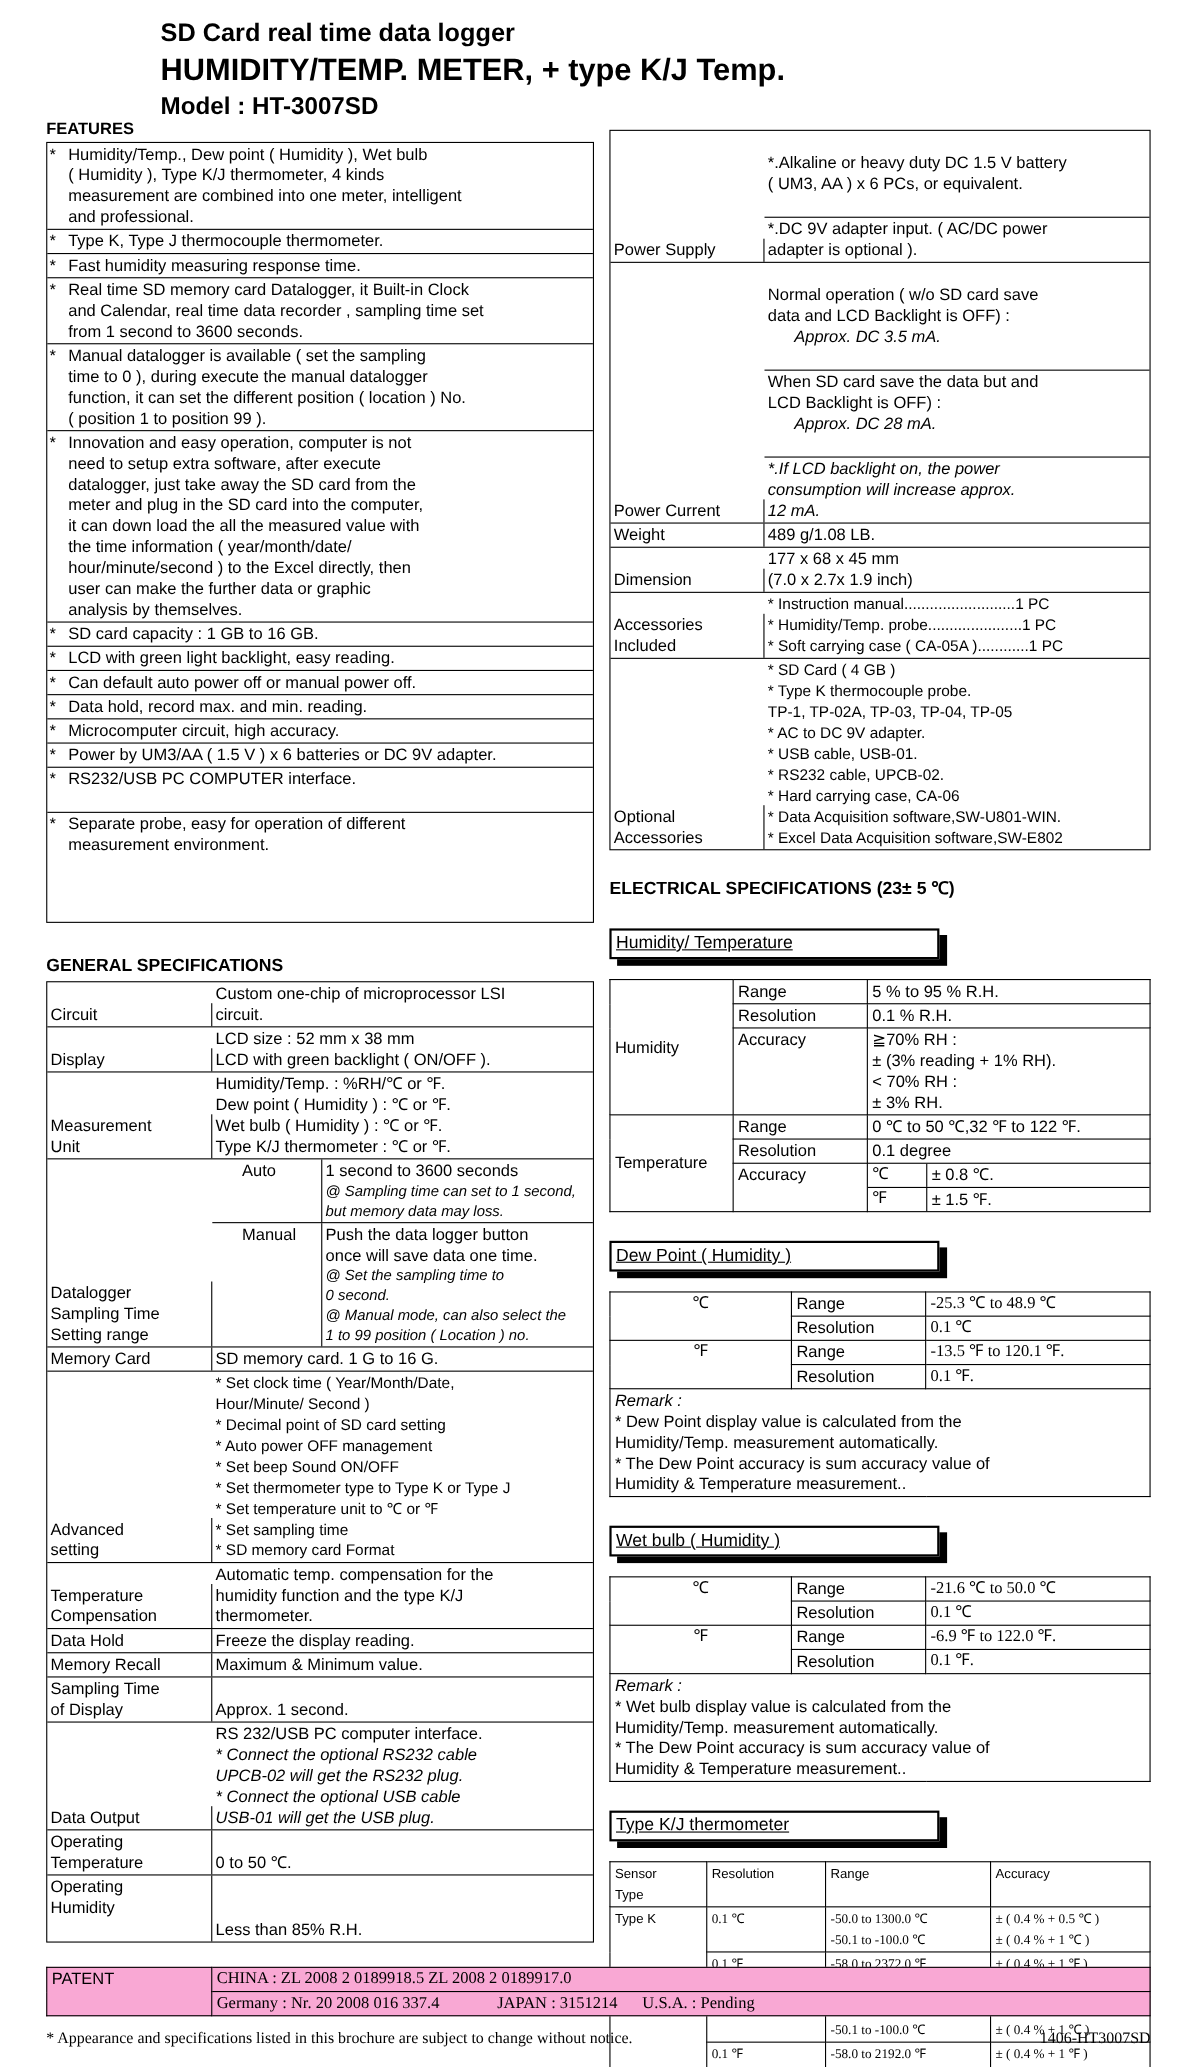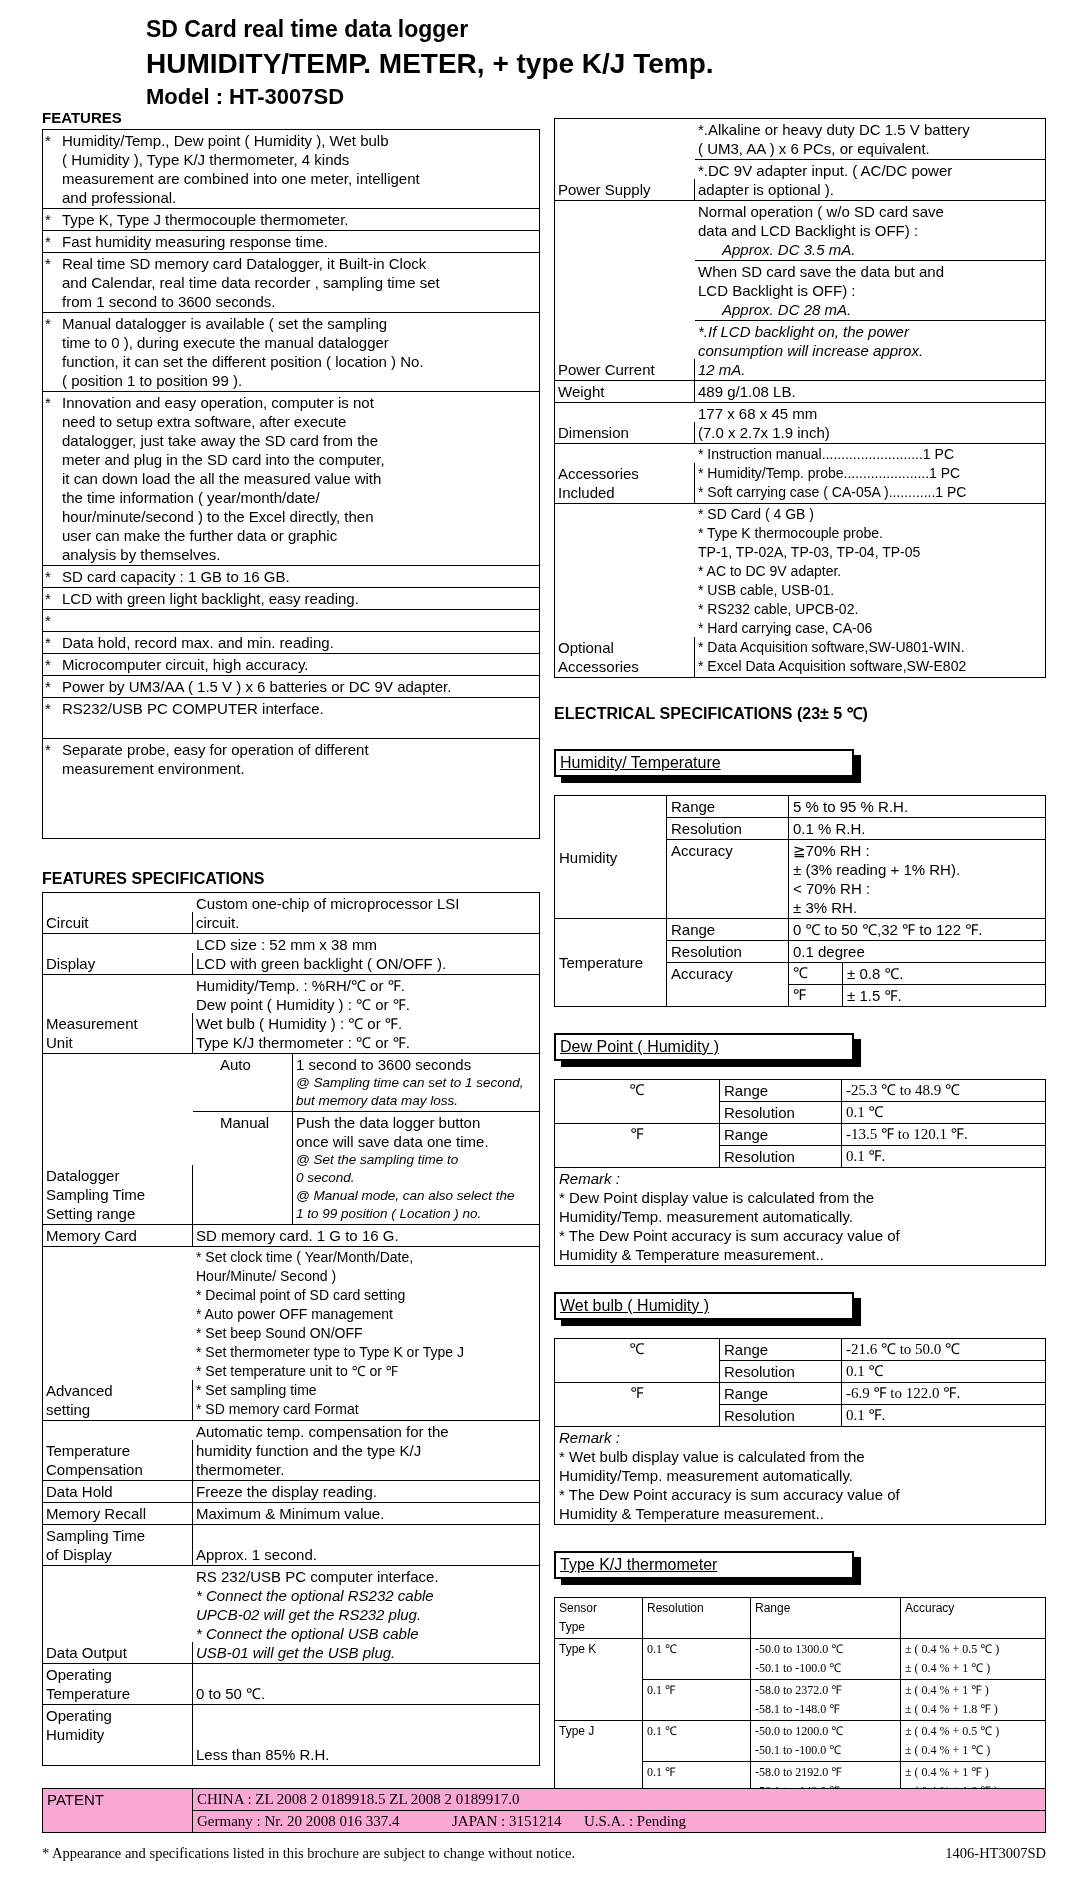--- a/index.html
+++ b/index.html
@@ -33,21 +33,21 @@
   .serif { font-family:"Liberation Serif", serif; }
 
   
   .tbl { border:1px solid #000; width:100%; background:#fff; }
   .srow { display:flex;align-items:flex-end; }
   .srow + .srow { border-top:1px solid #000; }
   .slabel { flex:none; border-right:1px solid #000; padding:1px 3px; }
   .w150 { width:150px; } .w140 { width:140px; }
   .sval { flex:1; padding:1px 3px; min-width:0; }
   .sval.np { padding:0; }
-  .sub { padding:1px 3px; }
+  .sub { padding:1px 3px;margin-top:19px; }
   .sub + .sub { border-top:1px solid #000; }
 
   
   .feat-row { display:flex; padding:1px 2px; }
   .feat-row + .feat-row { border-top:1px solid #000; }
   .fb { width:17px; flex:none; }
   .ft { flex:1; white-space:pre-line; }
   .pb-md { padding-bottom:20px; }
   .pb-lg { padding-bottom:60px; }
 
@@ -143,20 +143,21 @@
       <div class="feat-row">
           <span class="fb">*</span>
           <span class="ft">SD card capacity : 1 GB to 16 GB.</span>
         </div>
       <div class="feat-row">
           <span class="fb">*</span>
           <span class="ft">LCD with green light backlight, easy reading.</span>
         </div>
       <div class="feat-row">
           <span class="fb">*</span>
+          <span class="ft">Can default auto power off or manual power off.</span>
         </div>
       <div class="feat-row">
           <span class="fb">*</span>
           <span class="ft">Data hold, record max. and min. reading.</span>
         </div>
       <div class="feat-row">
           <span class="fb">*</span>
           <span class="ft">Microcomputer circuit, high accuracy.</span>
         </div>
       <div class="feat-row">
@@ -167,21 +168,21 @@
           <span class="fb">*</span>
           <span class="ft">RS232/USB PC COMPUTER interface.</span>
         </div>
       <div class="feat-row pb-lg">
           <span class="fb">*</span>
           <span class="ft">Separate probe, easy for operation of different
 measurement environment.</span>
         </div>
     </div>
 
-    <div class="gs-title">FEATURES SPECIFICATIONS</div>
+    <div class="gs-title">GENERAL SPECIFICATIONS</div>
 
     <div class="tbl">
       <div class="srow">
         <div class="slabel w150 pre">Circuit</div>
         <div class="sval pre">Custom one-chip of microprocessor LSI
 circuit.</div>
       </div>
       <div class="srow">
         <div class="slabel w150 pre">Display</div>
         <div class="sval pre">LCD size : 52 mm x 38 mm

